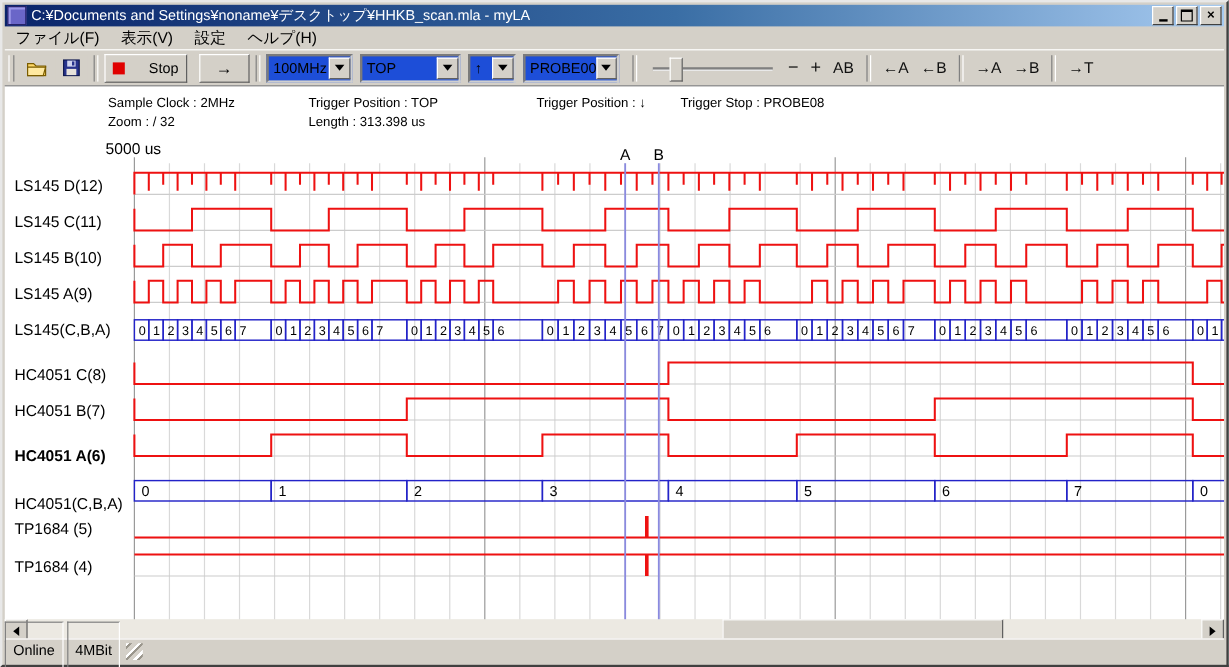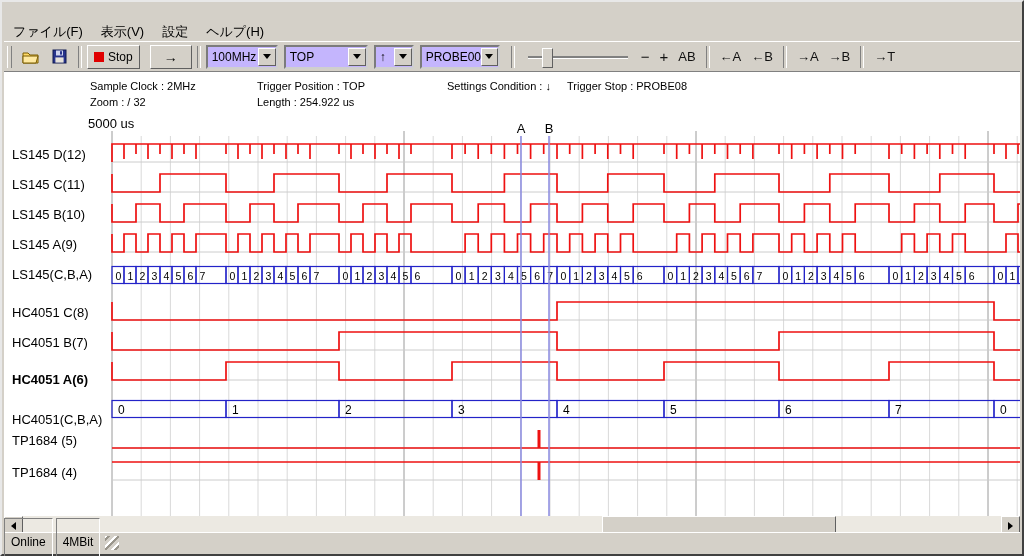--- a/index.html
+++ b/index.html
@@ -22,25 +22,25 @@
   .max-glyph{width:8px;height:7px;border:1px solid #000;border-top:2px solid #000;}
   
   .menubar{position:absolute;left:2px;top:21px;right:2px;height:17px;display:flex;align-items:center;
            font-size:13px;color:#000;}
   .menu-item{padding:1px 9px;cursor:default;}
   
   .toolbar{position:absolute;left:2px;top:39px;right:2px;height:29px;display:flex;align-items:center;
            border-top:1px solid #fff;border-bottom:1px solid #808080;font-size:13px;}
   .tb-grip{width:3px;height:22px;border-left:1px solid #fff;border-right:1px solid #808080;margin:0 4px 0 3px;}
   .tb-sep{width:2px;height:22px;border-left:1px solid #808080;border-right:1px solid #fff;margin:0 5px;}
-  .tb-btn{display:flex;align-items:center;justify-content:center;gap:4px;height:22px;padding:0 6px;
+  .tb-btn{display:flex;align-items:center;justify-content:center;gap:20px;height:22px;padding:0 6px;
           background:#d4d0c8;color:#000;}
   .tb-raised{border:1px solid;border-color:#fff #606060 #606060 #fff;}
   .stop-square{width:10px;height:10px;background:#e00000;flex:0 0 auto;}
-  .combo{height:20px;background:#c4b5fd;border:2px inset #cfcfcf;display:flex;align-items:center;margin-right:6px;}
+  .combo{height:20px;background:#1d4ed8;border:2px inset #cfcfcf;display:flex;align-items:center;margin-right:6px;}
   .combo-text{flex:1;padding-left:4px;font-size:12px;color:#000;white-space:nowrap;}
   .combo-drop{width:16px;height:16px;background:#d4d0c8;border:1px solid;border-color:#fff #606060 #606060 #fff;
               display:flex;align-items:center;justify-content:center;margin-right:0px;}
   .tri-down{width:0;height:0;border-left:4px solid transparent;border-right:4px solid transparent;
             border-top:5px solid #000;}
   .tri-left{width:0;height:0;border-top:4px solid transparent;border-bottom:4px solid transparent;
             border-right:5px solid #000;}
   .tri-right{width:0;height:0;border-top:4px solid transparent;border-bottom:4px solid transparent;
              border-left:5px solid #000;}
   .slider{position:relative;width:100px;height:20px;margin:0 8px;}
@@ -68,20 +68,35 @@
   .status-panel{border:1px solid;border-color:#808080 #fff #fff #808080;padding:16px 6px;margin-right:3px;
                 height:15px;display:flex;align-items:center;}
   .resize-grip{width:14px;height:14px;margin:2px 1px 0 2px;
     background:repeating-linear-gradient(135deg,#fff 0 2px,#9a968c 2px 4px,#d4d0c8 4px 7px);}
 </style>
 </head>
 <body>
 
 <div class="window">
 
+  <div class="titlebar">
+    <div class="app-icon"></div>
+    <div class="title-text">C:¥Documents and Settings¥noname¥デスクトップ¥HHKB_scan.mla - myLA</div>
+    <div class="caption-buttons">
+      <div class="cap-btn">
+          <span class="min-glyph"></span>
+        </div>
+      <div class="cap-btn">
+          <span class="max-glyph"></span>
+        </div>
+      <div class="cap-btn">
+          <span>×</span>
+        </div>
+    </div>
+  </div>
 
   <div class="menubar">
     <span class="menu-item">ファイル(F)</span>
     <span class="menu-item">表示(V)</span>
     <span class="menu-item">設定</span>
     <span class="menu-item">ヘルプ(H)</span>
   </div>
 
   <div class="toolbar">
     <div class="tb-grip"></div>
@@ -164,22 +179,22 @@
     <div class="tb-sep"></div>
     <div class="tb-flat">
         <span>→T</span>
       </div>
   </div>
 
   <div class="client">
     <div class="info-text" style="left:86px;top:8px;">Sample Clock : 2MHz</div>
     <div class="info-text" style="left:86px;top:24px;">Zoom : /  32</div>
     <div class="info-text" style="left:253px;top:8px;">Trigger Position : TOP</div>
-    <div class="info-text" style="left:253px;top:24px;">Length : 254.922 us</div>
-    <div class="info-text" style="left:443px;top:8px;">Settings Condition : ↓</div>
+    <div class="info-text" style="left:253px;top:24px;">Length : 313.398 us</div>
+    <div class="info-text" style="left:443px;top:8px;">Trigger Position : ↓</div>
     <div class="info-text" style="left:563px;top:8px;">Trigger Stop : PROBE08</div>
     <div class="ruler-label">5000 us</div>
     <div id="channel-labels">
         <div class="ch-label" style="top: 75px;">LS145 D(12)</div>
         <div class="ch-label" style="top: 105px;">LS145 C(11)</div>
         <div class="ch-label" style="top: 135px;">LS145 B(10)</div>
         <div class="ch-label" style="top: 165px;">LS145 A(9)</div>
         <div class="ch-label" style="top: 195px;">LS145(C,B,A)</div>
         <div class="ch-label" style="top: 233px;">HC4051 C(8)</div>
         <div class="ch-label" style="top: 263px;">HC4051 B(7)</div>

